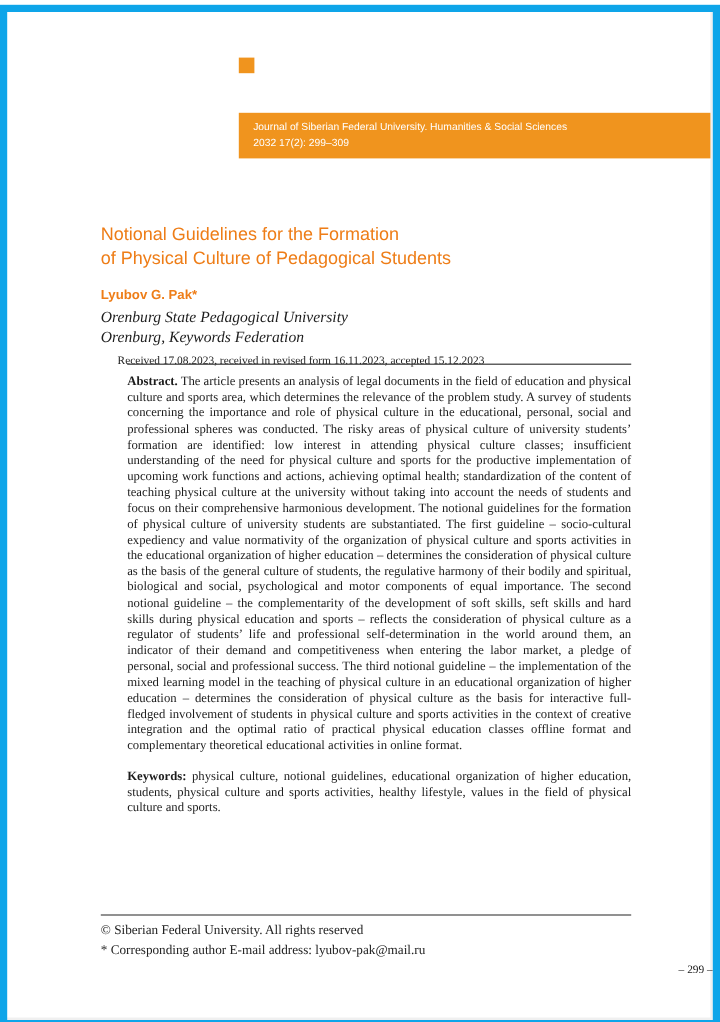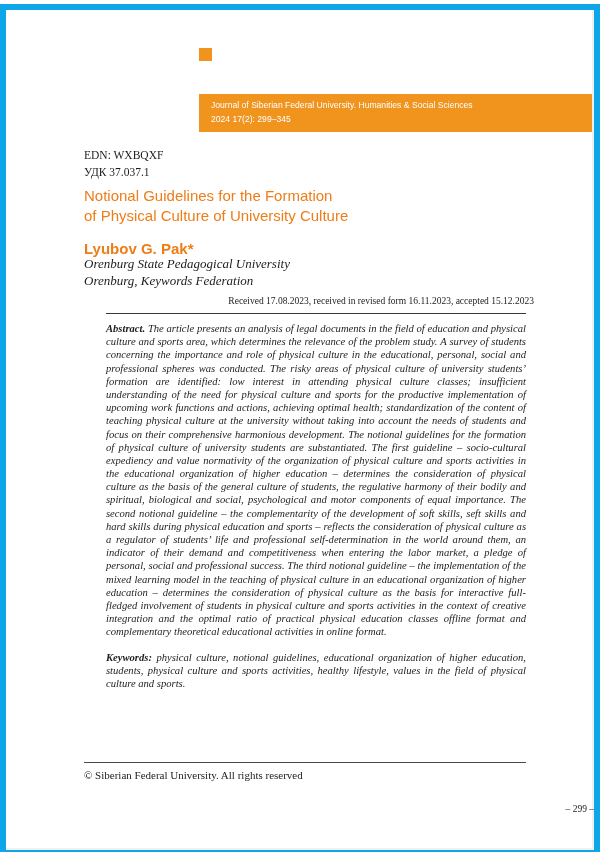--- a/index.html
+++ b/index.html
@@ -51,43 +51,42 @@
     font-weight: normal;
     font-size: 15px;
     line-height: 1.35;
     color: var(--accent);
   }
   .author-name {
     position: absolute;
     left: 78px; top: 230px;
     font-family: "Liberation Sans", sans-serif;
     font-weight: bold;
-    font-size: 15px;
+    font-size: 11px;
     color: var(--accent);
   }
   .affiliation {
     position: absolute;
     left: 78px; top: 245px;
     font-style: italic;
     font-size: 13px;
     line-height: 1.32;
   }
   .received-line {
     position: absolute;
-    left: 108px; top: 286px;
+    left: 92px; top: 286px;
     width: 420px;
-    text-align: right;
+    text-align: left;
     font-size: 9.5px;
     color: #222222;
   }
   .abstract-block {
     position: absolute;
-    left: 100px; top: 303px;
+    left: 100px; top: 293px;
     width: 420px;
-    font-style: italic;
   }
   .abstract-rule {
     border: none;
     border-top: 1.2px solid #3a3a3a;
     margin: 0 0 8px 0;
   }
   .abstract-paragraph, .keywords-paragraph {
     margin: 0;
     font-size: 10.6px;
     line-height: 1.245;
@@ -117,45 +116,42 @@
 </style>
 </head>
 <body>
 
 <div class="page">
 
   <div class="accent-square"></div>
 
   <div class="header-band">
     <div>Journal of Siberian Federal University.  Humanities &amp; Social Sciences</div>
-    <div>2024 17(2): 299–345</div>
+    <div>2032 17(2): 299–309</div>
   </div>
 
-  <div class="meta-block">
-    <div>EDN: WXBQXF</div>
-    <div>УДК 37.037.1</div>
-  </div>
 
-  <h1 class="article-title"><span>Notional Guidelines for the Formation</span><br><span>of Physical Culture of University Culture</span></h1>
+  <h1 class="article-title"><span>Notional Guidelines for the Formation</span><br><span>of Physical Culture of Pedagogical Students</span></h1>
 
   <div class="author-name">Lyubov G. Pak*</div>
 
   <div class="affiliation">
     <div>Orenburg State Pedagogical University</div>
     <div>Orenburg, Keywords Federation</div>
   </div>
 
   <div class="received-line">Received 17.08.2023, received in revised form 16.11.2023, accepted 15.12.2023</div>
 
   <div class="abstract-block">
     <hr class="abstract-rule">
     <p class="abstract-paragraph"><strong>Abstract.</strong> <span>The article presents an analysis of legal documents in the field of education and physical culture and sports area, which determines the relevance of the problem study. A survey of students concerning the importance and role of physical culture in the educational, personal, social and professional spheres was conducted. The risky areas of physical culture of university students’ formation are identified: low interest in attending physical culture classes; insufficient understanding of the need for physical culture and sports for the productive implementation of upcoming work functions and actions, achieving optimal health; standardization of the content of teaching physical culture at the university without taking into account the needs of students and focus on their comprehensive harmonious development. The notional guidelines for the formation of physical culture of university students are substantiated. The first guideline – socio-cultural expediency and value normativity of the organization of physical culture and sports activities in the educational organization of higher education – determines the consideration of physical culture as the basis of the general culture of students, the regulative harmony of their bodily and spiritual, biological and social, psychological and motor components of equal importance. The second notional guideline – the complementarity of the development of soft skills, seft skills and hard skills during physical education and sports – reflects the consideration of physical culture as a regulator of students’ life and professional self-determination in the world around them, an indicator of their demand and competitiveness when entering the labor market, a pledge of personal, social and professional success. The third notional guideline – the implementation of the mixed learning model in the teaching of physical culture in an educational organization of higher education – determines the consideration of physical culture as the basis for interactive full-fledged involvement of students in physical culture and sports activities in the context of creative integration and the optimal ratio of practical physical education classes offline format and complementary theoretical educational activities in online format.</span></p>
     <p class="keywords-paragraph"><strong>Keywords:</strong> <span>physical culture, notional guidelines, educational organization of higher education, students, physical culture and sports activities, healthy lifestyle, values in the field of physical culture and sports.</span></p>
   </div>
 
   <div class="footnotes">
     <hr class="footnotes-rule">
     <div>© Siberian Federal University. All rights reserved</div>
+    <div>*  Corresponding author E-mail address: lyubov-pak@mail.ru</div>
   </div>
 
   <div class="page-number">– 299 –</div>
 
 </div>
 
 </body></html>

